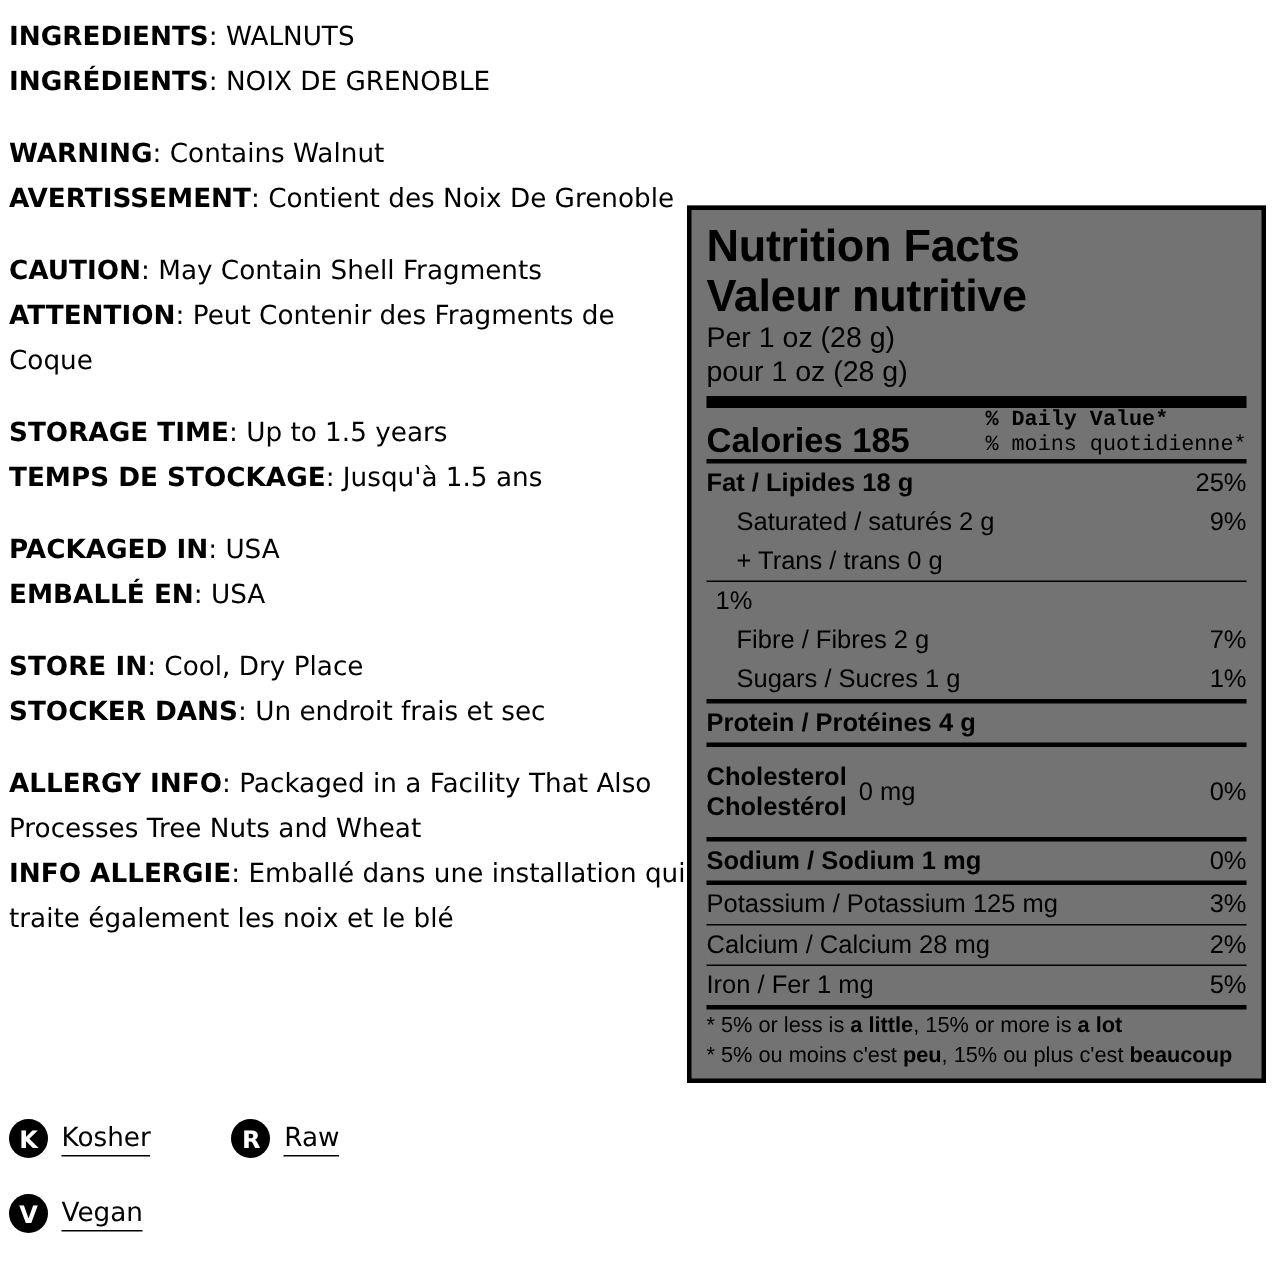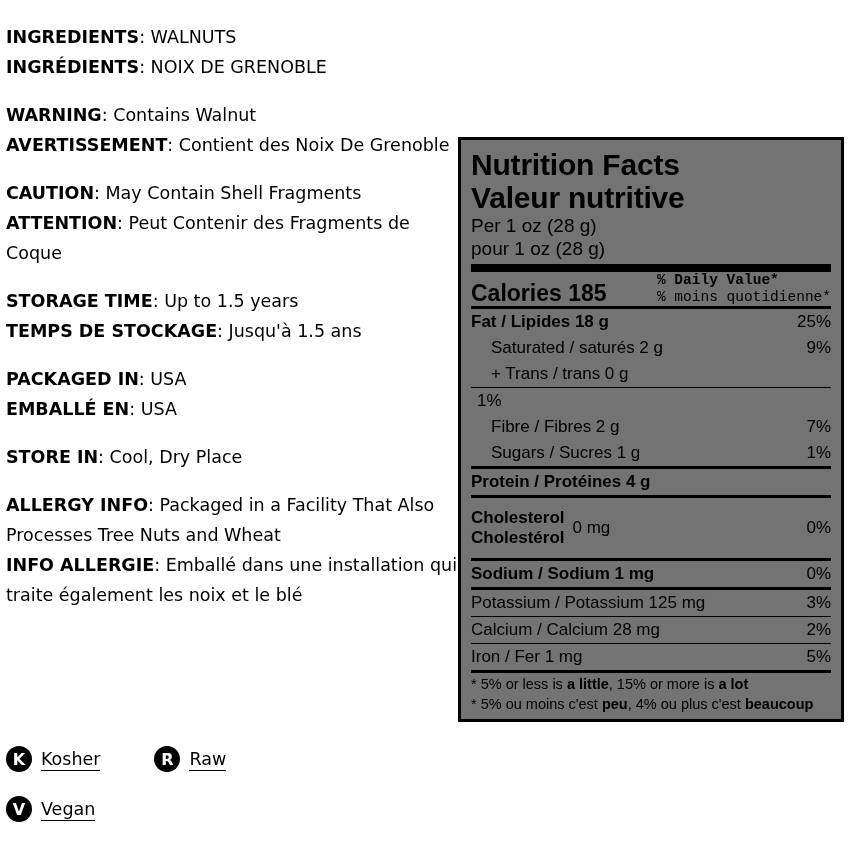--- a/index.html
+++ b/index.html
@@ -13,21 +13,21 @@
     font-family: "DejaVu Sans", sans-serif;
     color: #000000;
     position: relative;
     overflow: hidden;
   }
 
   
   #left-column {
     position: absolute;
     left: 6px;
-    top: 22px;
+    top: 10px;
     width: 452px;
   }
   .info-block {
     margin-bottom: 18px;
   }
   .info-line {
     font-size: 17.5px;
     line-height: 30px;
   }
   .info-line b {
@@ -195,20 +195,23 @@
     </div>
     <div class="info-line">
       <b>EMBALLÉ EN</b><span>: USA</span>
     </div>
   </div>
 
   <div class="info-block">
     <div class="info-line">
       <b>STORE IN</b><span>: Cool, Dry Place</span>
     </div>
+    <div class="info-line">
+      <b>STOCKER DANS</b><span>: Un endroit frais et sec</span>
+    </div>
   </div>
 
   <div class="info-block">
     <div class="info-line">
       <b>ALLERGY INFO</b><span>: Packaged in a Facility That Also Processes Tree Nuts and Wheat</span>
     </div>
     <div class="info-line">
       <b>INFO ALLERGIE</b><span>: Emballé dans une installation qui traite également les noix et le blé</span>
     </div>
   </div>
@@ -320,16 +323,16 @@
     <span class="nm">Iron / Fer 1 mg</span>
     <span class="dv">5%</span>
   </div>
 
   <div class="rule-med"></div>
 
   <div class="nf-foot">
     <span>* 5% or less is </span><b>a little</b><span>, 15% or more is </span><b>a lot</b>
   </div>
   <div class="nf-foot">
-    <span>* 5% ou moins c'est </span><b>peu</b><span>, 4% ou plus c'est </span><b>beaucoup</b>
+    <span>* 5% ou moins c'est </span><b>peu</b><span>, 15% ou plus c'est </span><b>beaucoup</b>
   </div>
 
 </div>
 
 </body></html>

